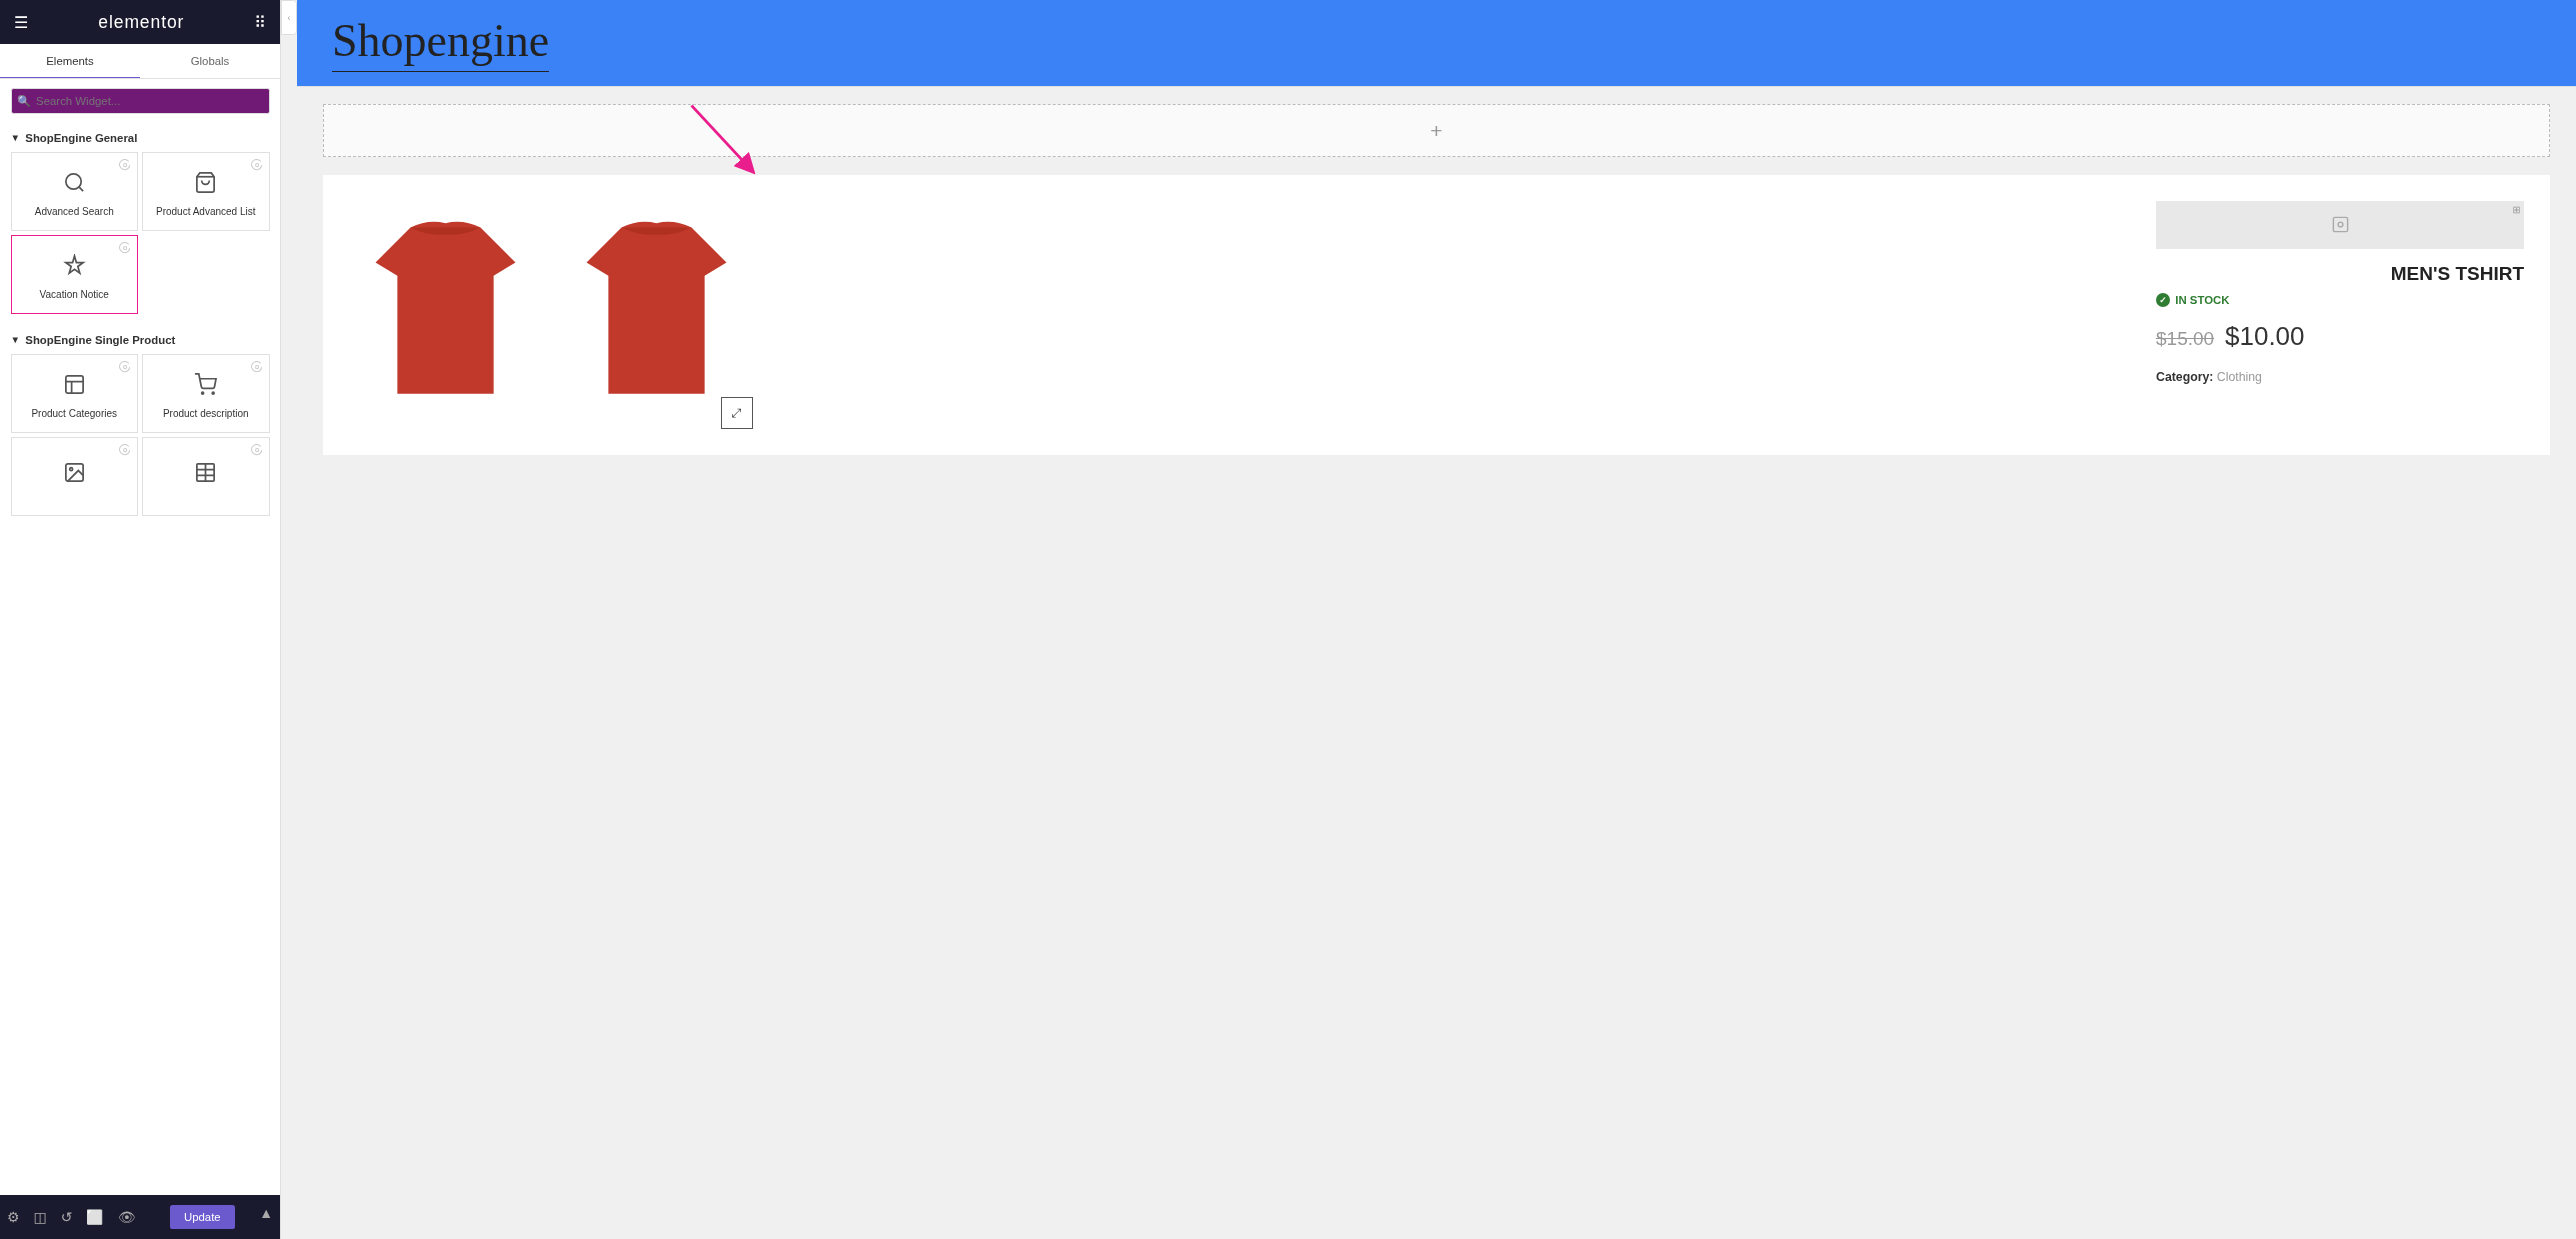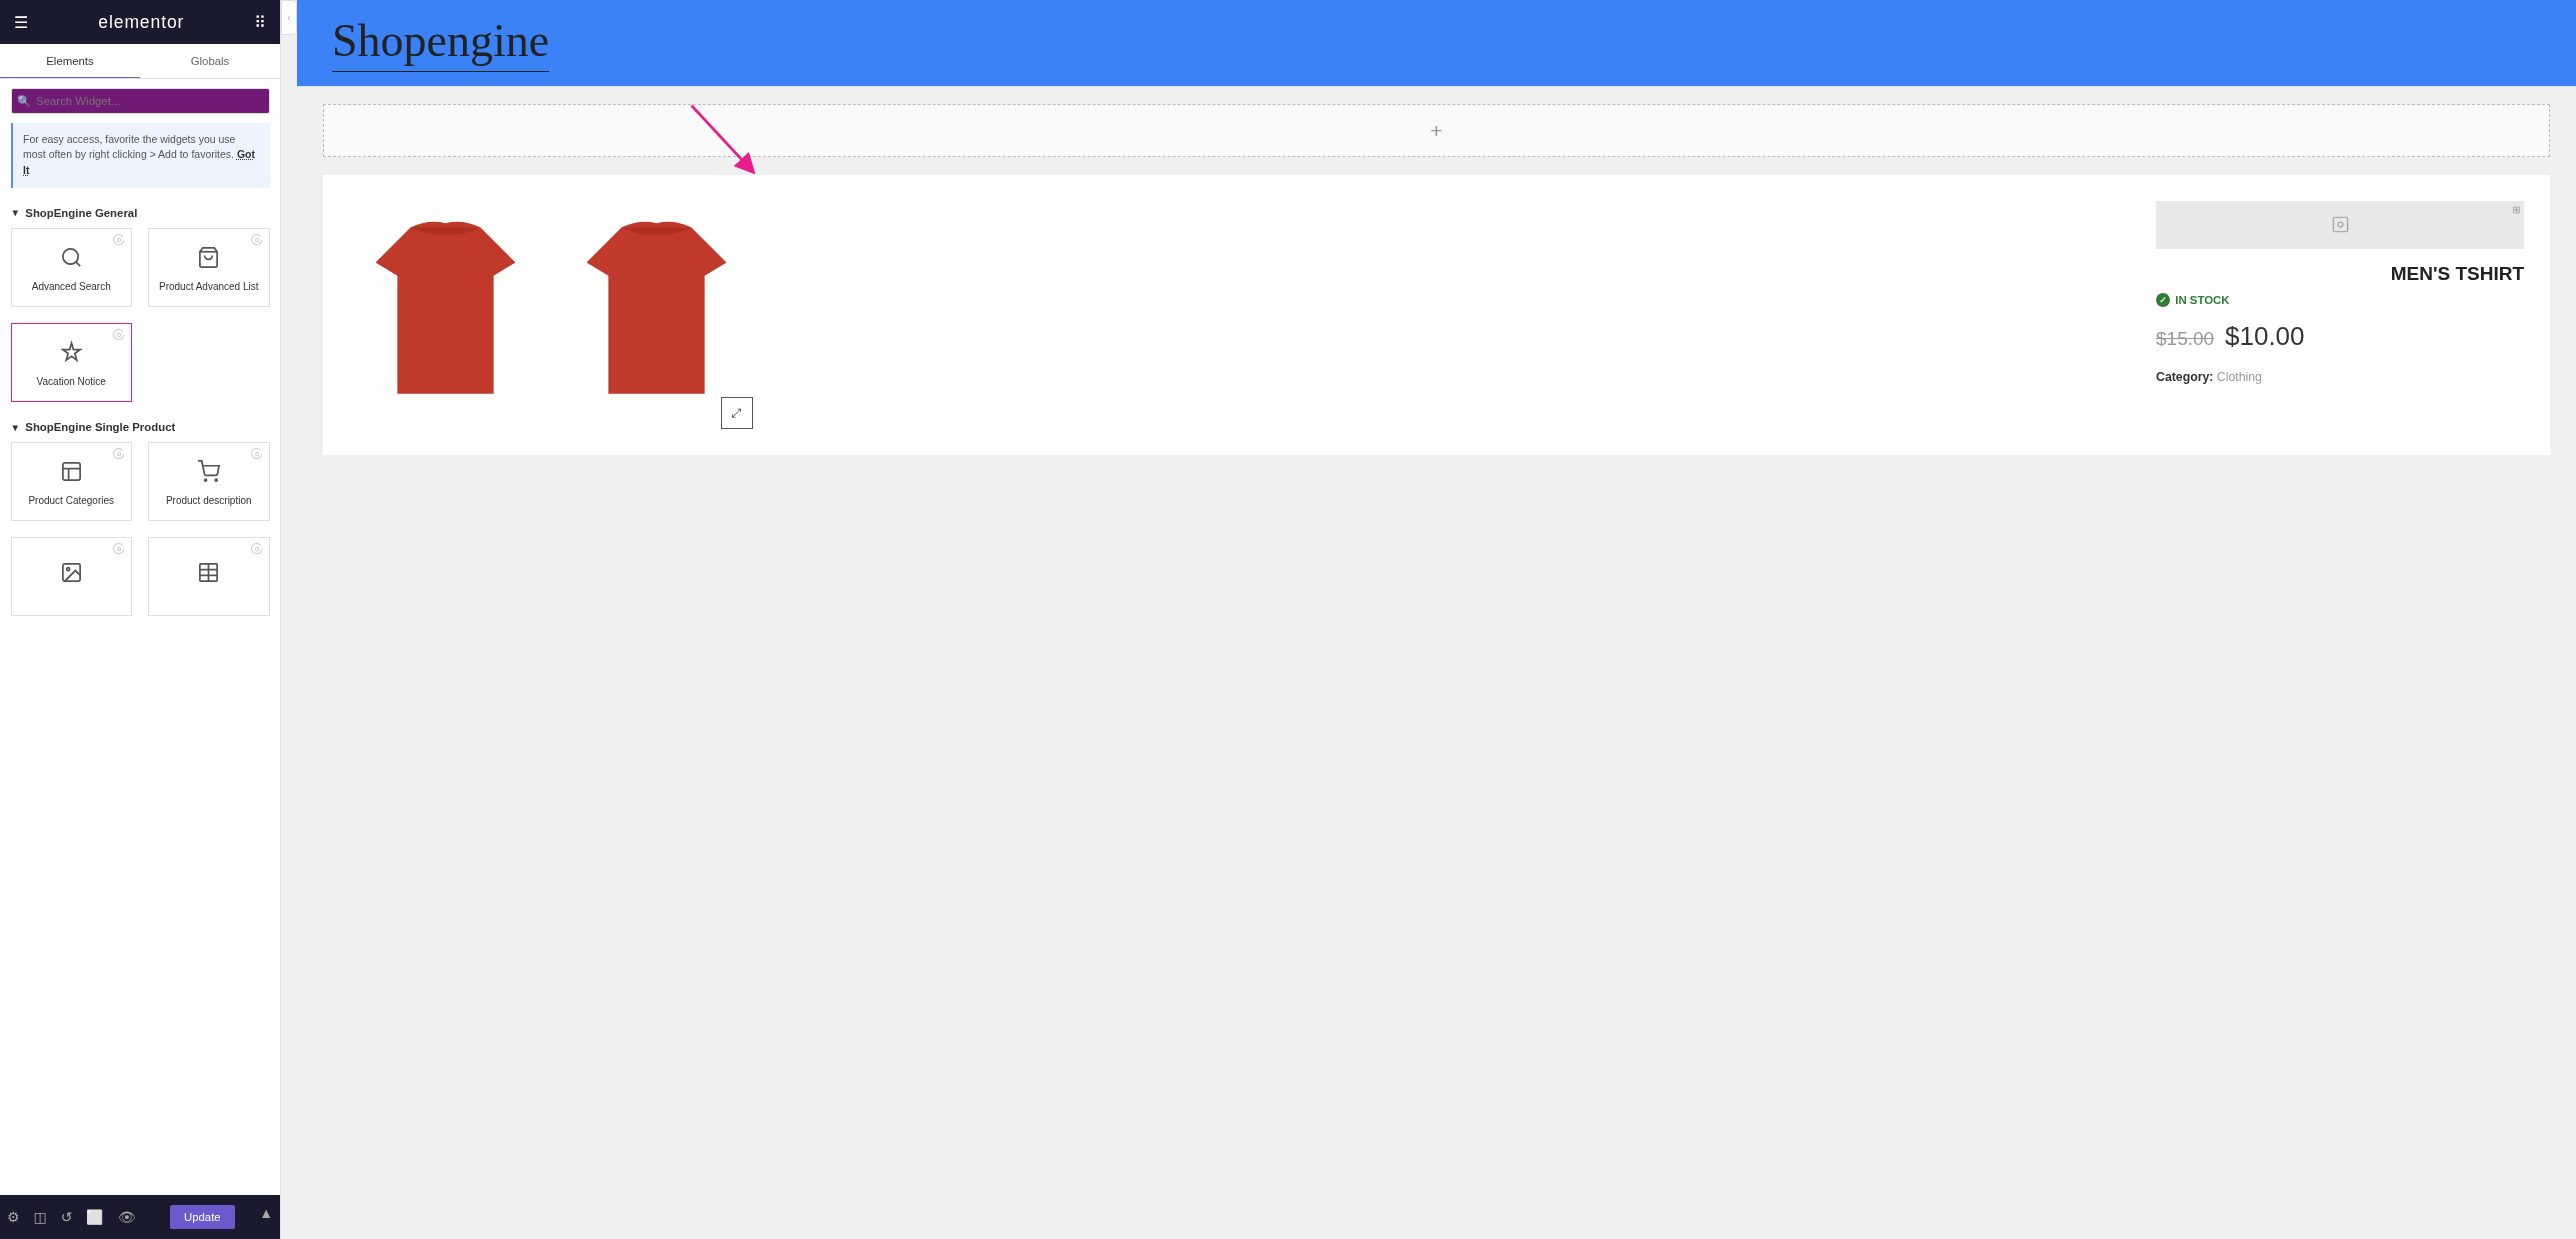--- a/index.html
+++ b/index.html
@@ -117,21 +117,21 @@
     }
     .section-header .chevron {
       margin-right: 5.3px;
       font-size: 9.6px;
     }
 
     
     .widget-grid {
       display: grid;
       grid-template-columns: 1fr 1fr;
-      gap: 16px;
+      gap: 4px;
       padding: 0 10.5px 10.5px;
     }
 
     .widget-item {
       border: 0.9px solid #e0e0e0;
       display: flex;
       flex-direction: column;
       align-items: center;
       justify-content: center;
       padding: 14px 7px 10.5px;
@@ -407,23 +407,20 @@
     <div class="tab">Globals</div>
   </div>
 
   <div class="search-area">
     <div class="search-wrapper">
       <span class="search-icon-inner">🔍</span>
       <input type="text" placeholder="Search Widget..." style="">
     </div>
   </div>
 
-  <div class="info-box">
-    <span>For easy access, favorite the widgets you use most often by right clicking &gt; Add to favorites. </span><a>Got It</a>
-  </div>
 
   <div class="panel-content">
 
     <div class="section-header">
       <span class="chevron">▼</span>
       <span>ShopEngine General</span>
     </div>
 
     <div class="widget-grid">
 

